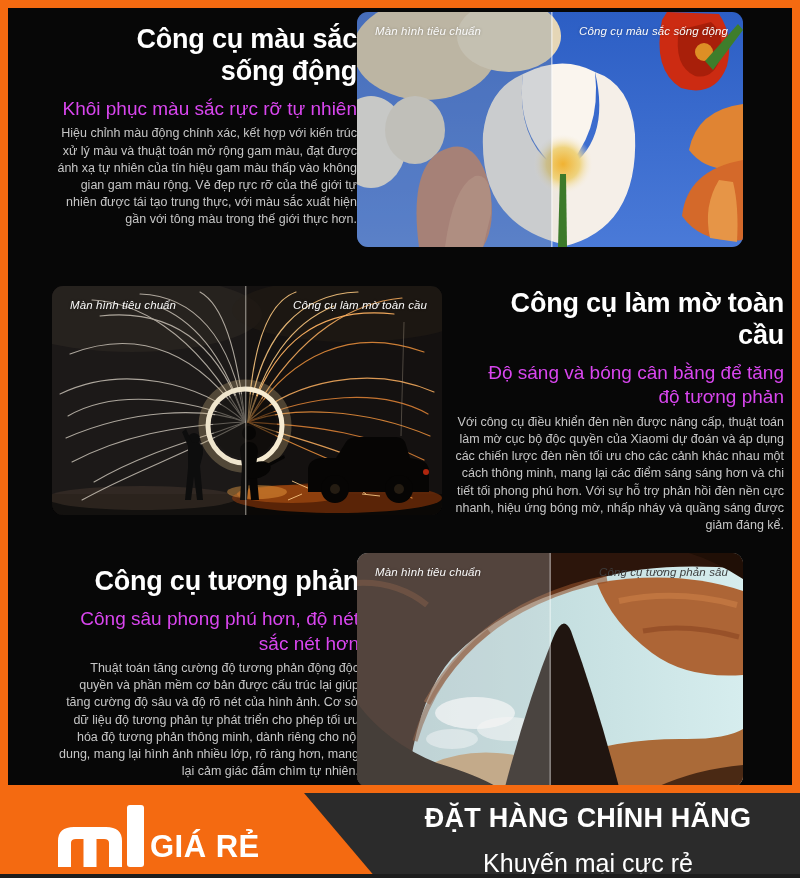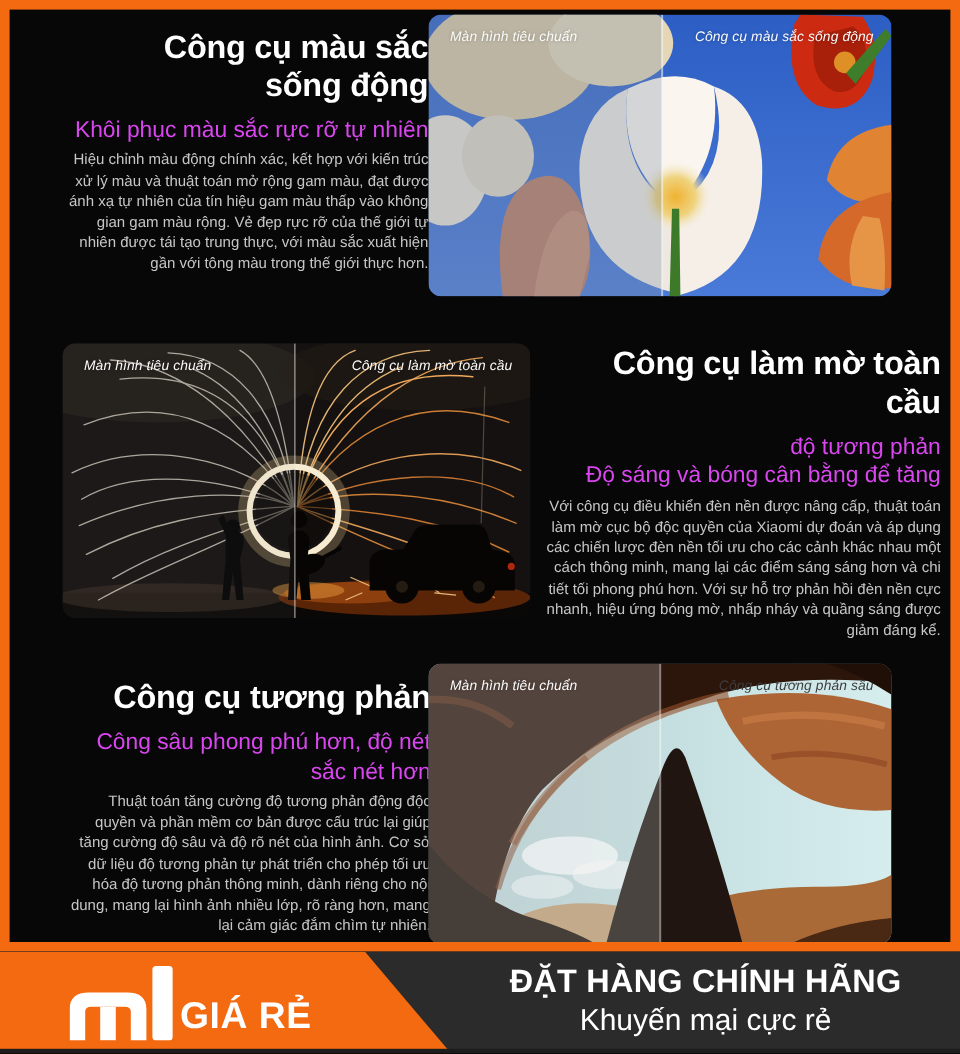--- a/index.html
+++ b/index.html
@@ -37,21 +37,21 @@
   .img3 .label-right{ color:#3d3d3d; text-shadow:none; }
   
   .footer{ position:absolute; left:0; top:793px; width:800px; height:85px; background:#2b2b2b; z-index:6; }
   .footer-orange{ position:absolute; left:0; top:0; width:100%; height:100%;
     background:var(--orange); clip-path:polygon(0 0,304px 0,376px 100%,0 100%); }
   .mi-logo{ position:absolute; left:58px; top:12px; width:86px; height:62px; }
   .store-name{ position:absolute; left:150px; bottom:13px; font-size:31px; font-weight:700;
     color:#ffffff; letter-spacing:.5px; }
   .footer-cta{ position:absolute; left:376px; right:0; top:0; height:100%; text-align:center; color:#fff; }
   .cta1{ margin-top:10px; font-size:27px; font-weight:700; letter-spacing:.2px; }
-  .cta2{ margin-top:2px; font-size:25px; font-weight:500; }
+  .cta2{ margin-top:15px; font-size:25px; font-weight:500; }
   .footer-strip{ position:absolute; left:0; bottom:0; width:100%; height:4px; background:#1d1d1d; }
 </style>
 </head>
 <body>
 
 <div class="page">
   <div class="frame"></div>
 
   <div class="tb tb1">
     <div class="h">
@@ -182,22 +182,22 @@
     <div class="img-label label-left">Màn hình tiêu chuẩn</div>
     <div class="img-label label-right">Công cụ làm mờ toàn cầu</div>
   </div>
 
   <div class="tb tb2">
     <div class="h">
       <div>Công cụ làm mờ toàn</div>
       <div>cầu</div>
     </div>
     <div class="sub">
+      <div>Độ sáng và bóng cân bằng để tăng</div>
       <div>độ tương phản</div>
-      <div>Độ sáng và bóng cân bằng để tăng</div>
     </div>
     <div class="body-text">Với công cụ điều khiển đèn nền được nâng cấp, thuật toán làm mờ cục bộ độc quyền của Xiaomi dự đoán và áp dụng các chiến lược đèn nền tối ưu cho các cảnh khác nhau một cách thông minh, mang lại các điểm sáng sáng hơn và chi tiết tối phong phú hơn. Với sự hỗ trợ phản hồi đèn nền cực nhanh, hiệu ứng bóng mờ, nhấp nháy và quầng sáng được giảm đáng kể.</div>
   </div>
 
   <div class="tb tb3">
     <div class="h">
       <div>Công cụ tương phản</div>
     </div>
     <div class="sub">
       <div>Công sâu phong phú hơn, độ nét</div>

